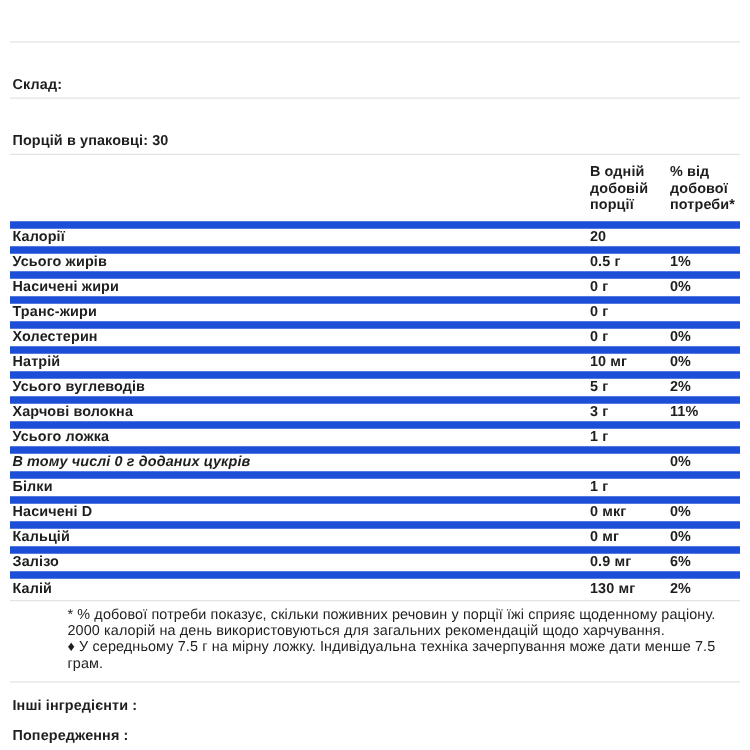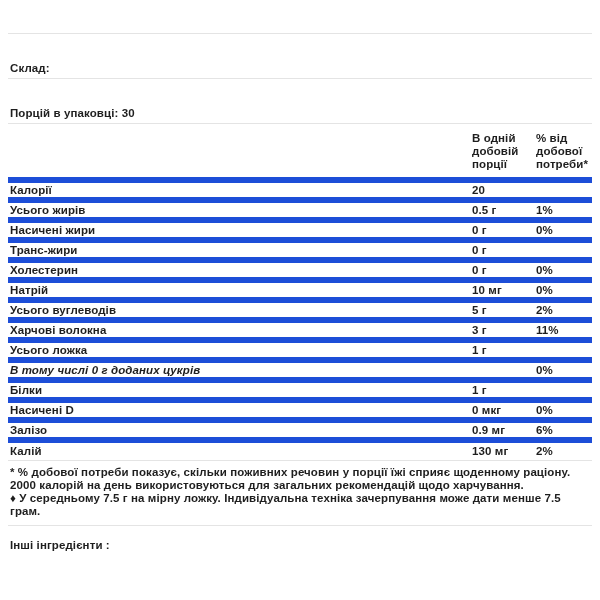--- a/index.html
+++ b/index.html
@@ -59,23 +59,24 @@
   table.nutrition td.amount, table.nutrition td.dv { padding-left: 0; }
   table.nutrition tbody tr:last-child td { border-bottom: 1px solid #e4e4e4; }
   table.nutrition tr.italic td.label { font-style: italic; }
   
   .footnotes {
     border-bottom: 1px solid #e4e4e4;
     padding: 5px 2px 7px;
   }
   .footnote {
     font-size: 11.5px;
-    font-weight: 700;
+    font-weight: 400;
     line-height: 13px;
     letter-spacing: 0.1px;
+    margin-left: 44px;
   }
   
   .bottom { padding: 13px 2px 0; }
   .bottom-label {
     font-size: 11.5px;
     font-weight: 700;
     margin-bottom: 12px;
     letter-spacing: 0.1px;
   }
 </style>
@@ -165,34 +166,40 @@
           <td class="label">Білки</td>
           <td class="amount">1 г</td>
           <td class="dv"></td>
         </tr>
         <tr>
           <td class="label">Насичені D</td>
           <td class="amount">0 мкг</td>
           <td class="dv">0%</td>
         </tr>
         <tr>
+          <td class="label">Кальцій</td>
+          <td class="amount">0 мг</td>
+          <td class="dv">0%</td>
+        </tr>
+        <tr>
           <td class="label">Залізо</td>
           <td class="amount">0.9 мг</td>
           <td class="dv">6%</td>
         </tr>
         <tr>
           <td class="label">Калій</td>
           <td class="amount">130 мг</td>
           <td class="dv">2%</td>
         </tr>
       </tbody>
   </table>
 
   <div class="footnotes">
       <div class="footnote">* % добової потреби показує, скільки поживних речовин у порції їжі сприяє щоденному раціону. 2000 калорій на день використовуються для загальних рекомендацій щодо харчування.</div>
       <div class="footnote">♦ У середньому 7.5 г на мірну ложку. Індивідуальна техніка зачерпування може дати менше 7.5 грам.</div>
     </div>
 
   <div class="bottom">
     <div class="bottom-label">Інші інгредієнти :</div>
+    <div class="bottom-label">Попередження :</div>
   </div>
 
 </div>
 
 </body></html>

